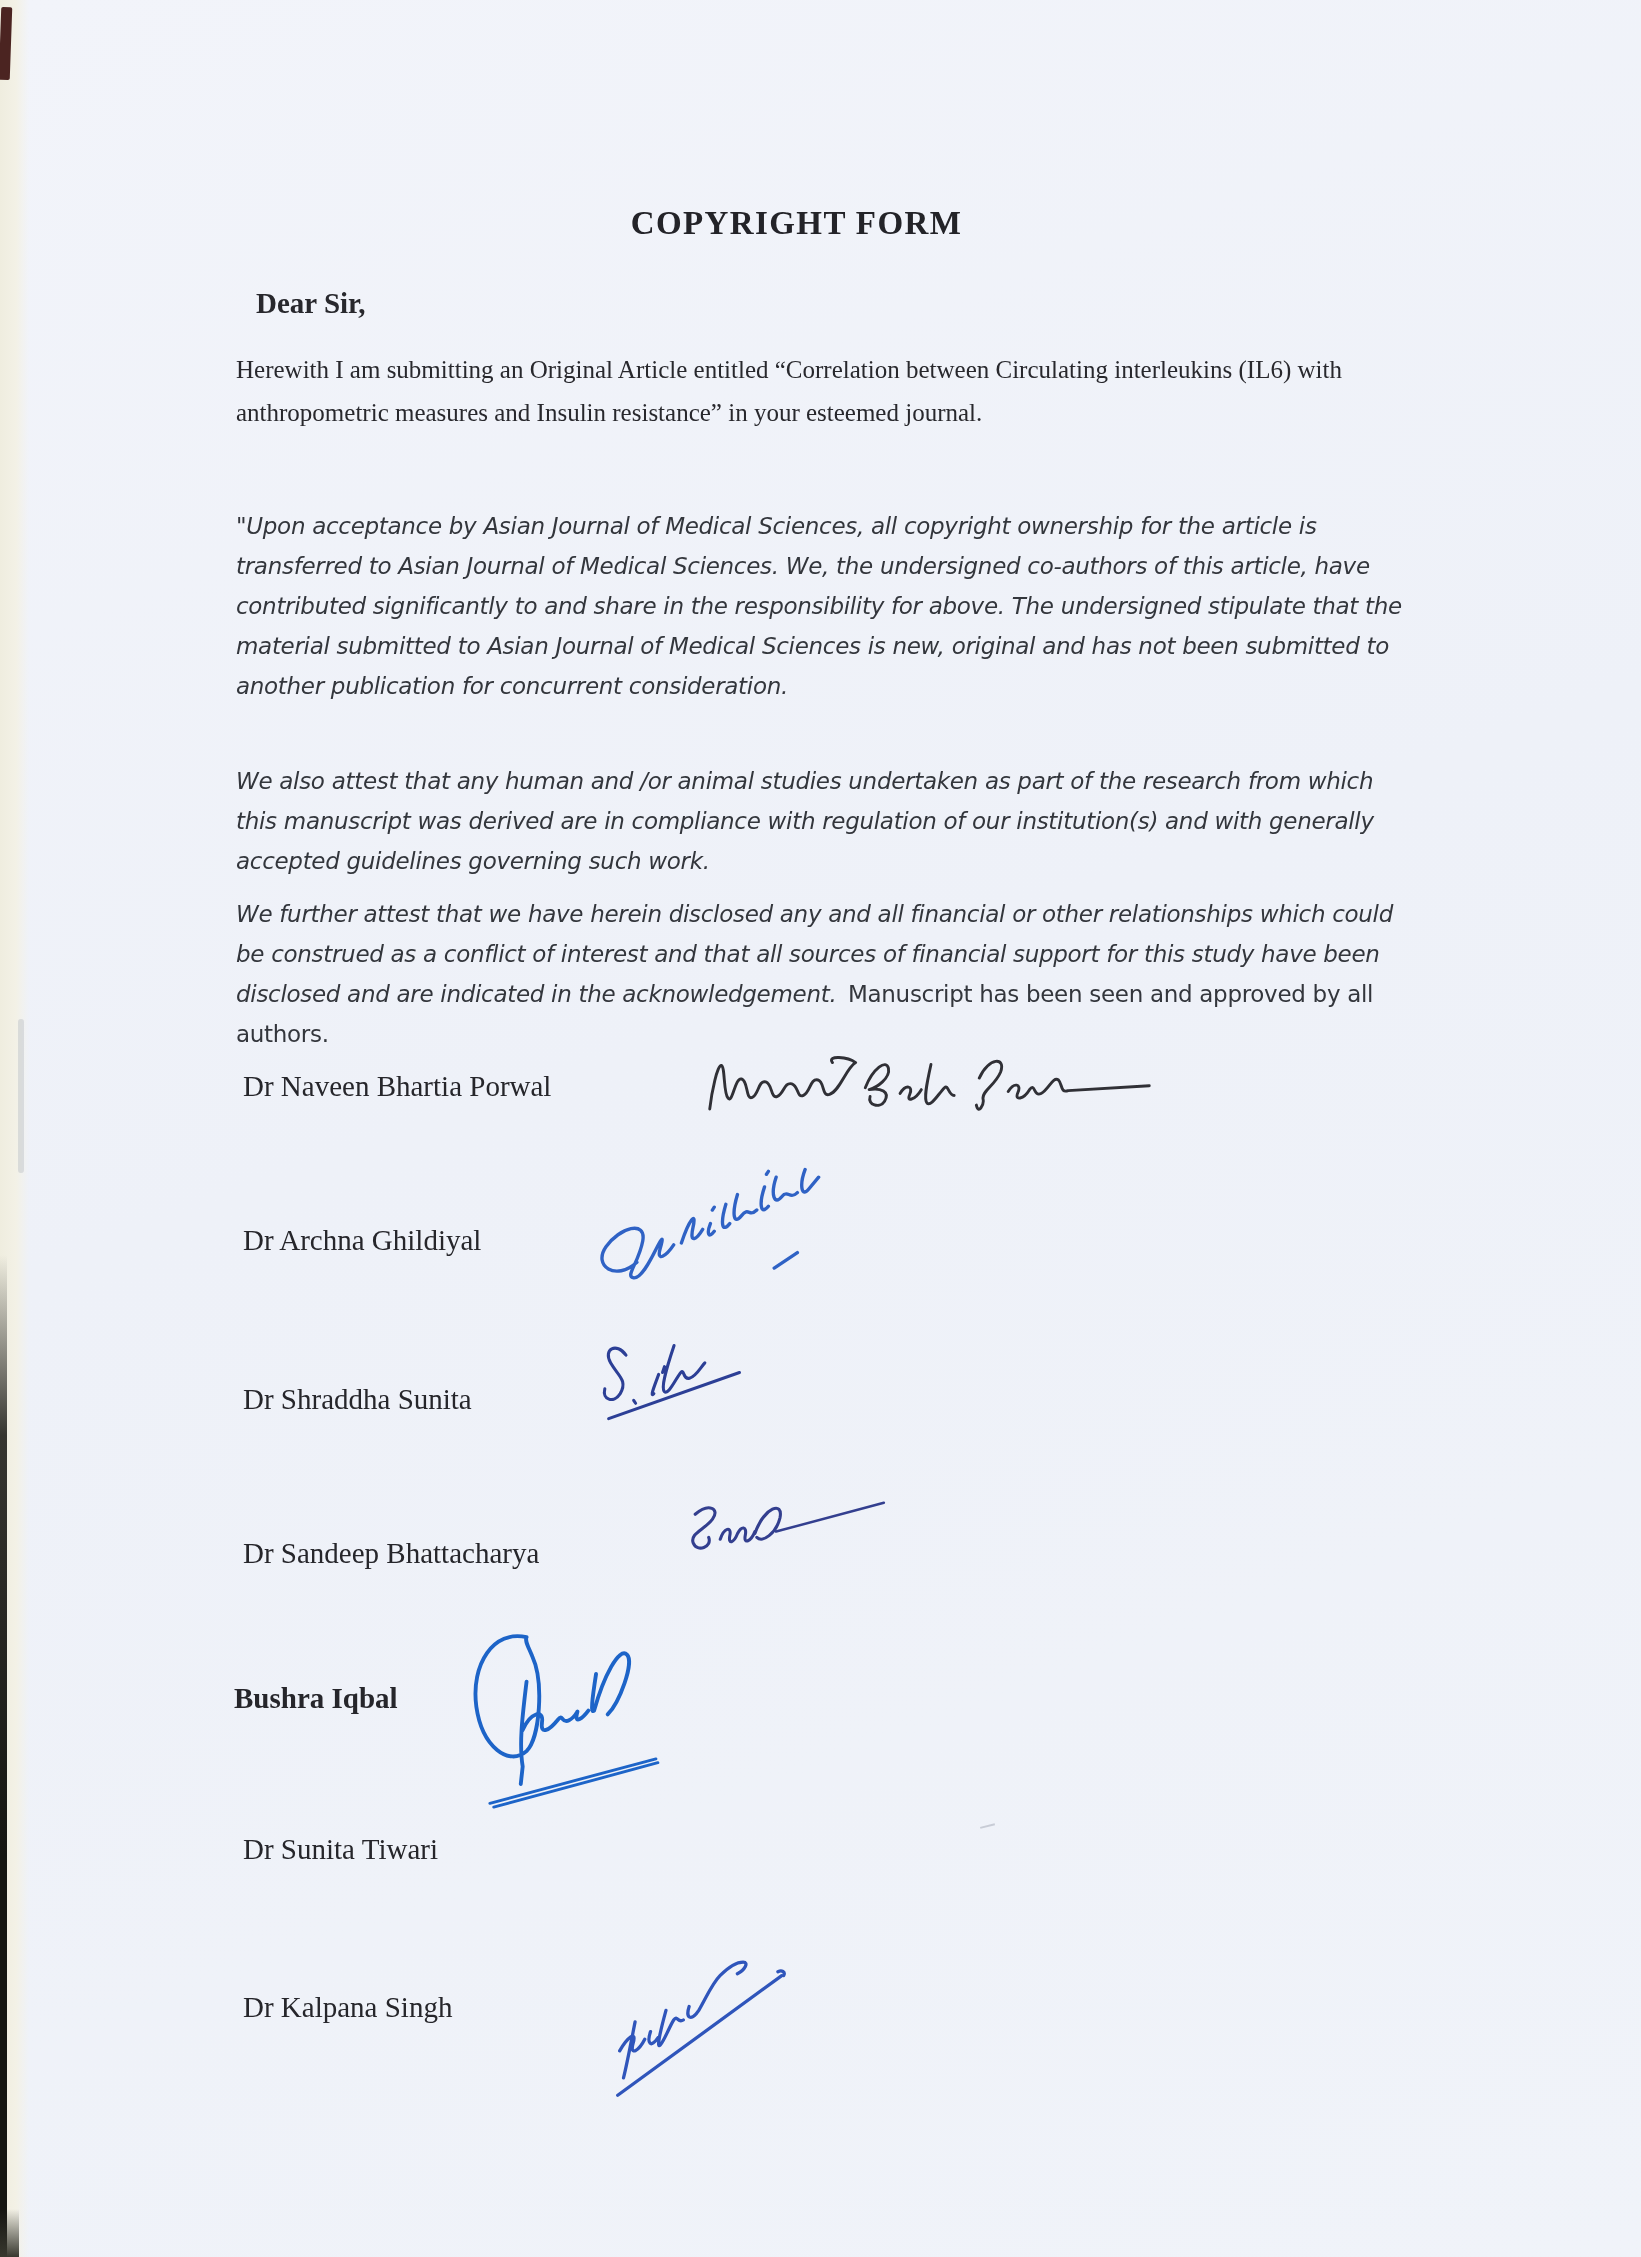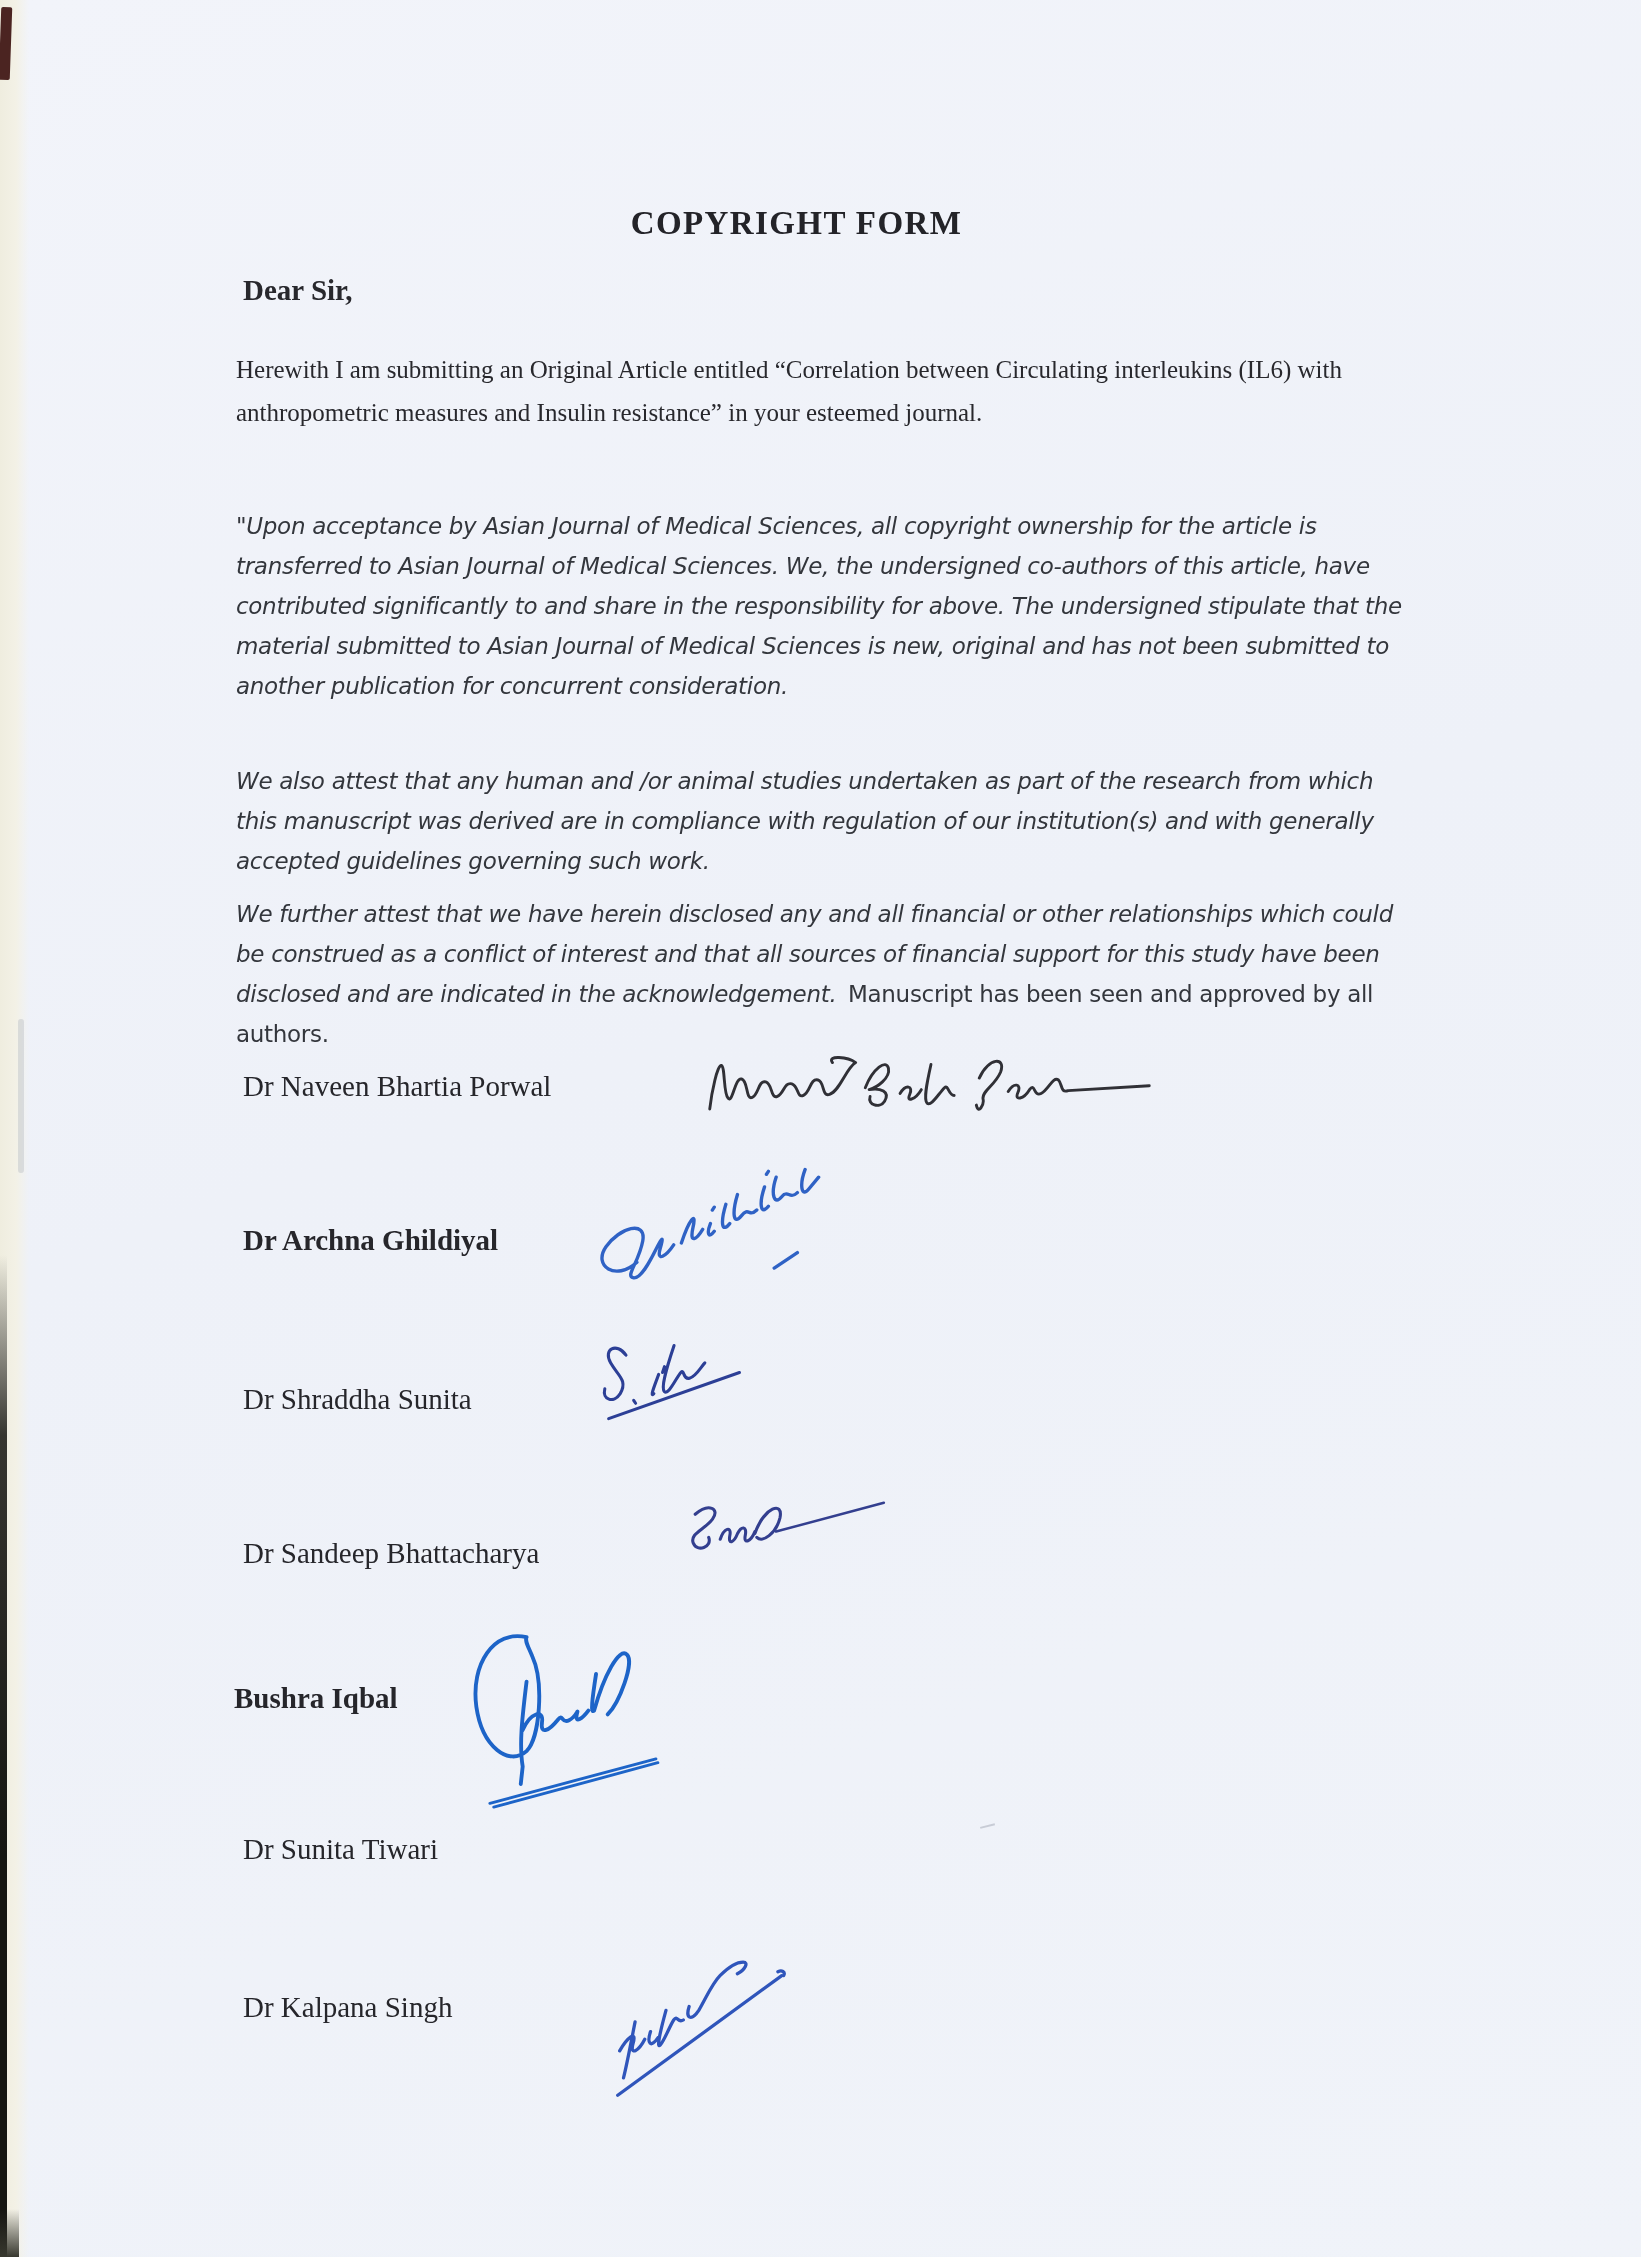--- a/index.html
+++ b/index.html
@@ -25,21 +25,21 @@
     background:#9aa0ab;opacity:.28;border-radius:2.9px;}
   .scan-mark{position:absolute;left:980px;top:1825px;width:15.4px;height:1.9px;
     background:#c3c8d2;transform:rotate(-14deg);opacity:.9;}
 
   .title{
     position:absolute;left:0;top:205px;width:1593px;margin:0;
     text-align:center;font-size:33px;font-weight:700;letter-spacing:1.4px;
     color:#232328;
   }
   .salutation{
-    position:absolute;left:241px;top:272px;margin:2px;
+    position:absolute;left:241px;top:272px;margin:15px;
     font-size:29px;font-weight:700;color:#28282d;
   }
   p.block{position:absolute;margin:0;}
   .serif-para{
     left:236px;top:348px;width:1163px;
     font-size:25px;line-height:43px;color:#28282d;
   }
   .ital{
     left:236px;width:1180px;
     font-family:"DejaVu Sans",sans-serif;font-style:italic;
@@ -75,21 +75,21 @@
 
   <p class="block ital para-copyright">"Upon acceptance by Asian Journal of Medical Sciences, all copyright ownership for the article is transferred to Asian Journal of Medical Sciences. We, the undersigned co-authors of this article, have contributed significantly to and share in the responsibility for above. The undersigned stipulate that the material submitted to Asian Journal of Medical Sciences is new, original and has not been submitted to another publication for concurrent consideration.</p>
 
   <p class="block ital para-disclosure"><span>We further attest that we have herein disclosed any and all financial or other relationships which could be construed as a conflict of interest and that all sources of financial support for this study have been disclosed and are indicated in the acknowledgement.</span><span class="plain">Manuscript has been seen and approved by all authors.</span></p>
 
   <p class="block ital para-ethics">We also attest that any human and /or animal studies undertaken as part of the research from which this manuscript was derived are in compliance with regulation of our institution(s) and with generally accepted guidelines governing such work.</p>
 
   <div class="author" style="top:1070px;">
     <span>Dr Naveen Bhartia Porwal</span>
   </div>
-  <div class="author" style="top:1224px;font-weight:bold;">
+  <div class="author" style="top:1224px;">
     <span>Dr Archna Ghildiyal</span>
   </div>
   <div class="author" style="top:1383px;">
     <span>Dr Shraddha Sunita</span>
   </div>
   <div class="author" style="top:1537px;">
     <span>Dr Sandeep Bhattacharya</span>
   </div>
   <div class="author bushra" style="top:1682px;font-weight:bold;">
     <span>Bushra Iqbal</span>

